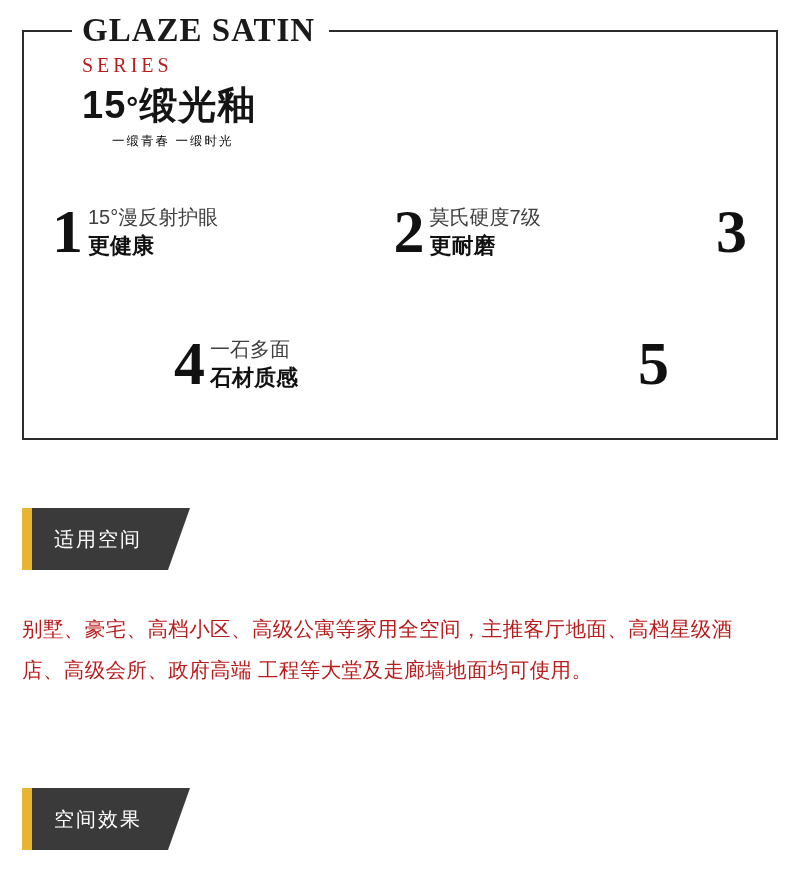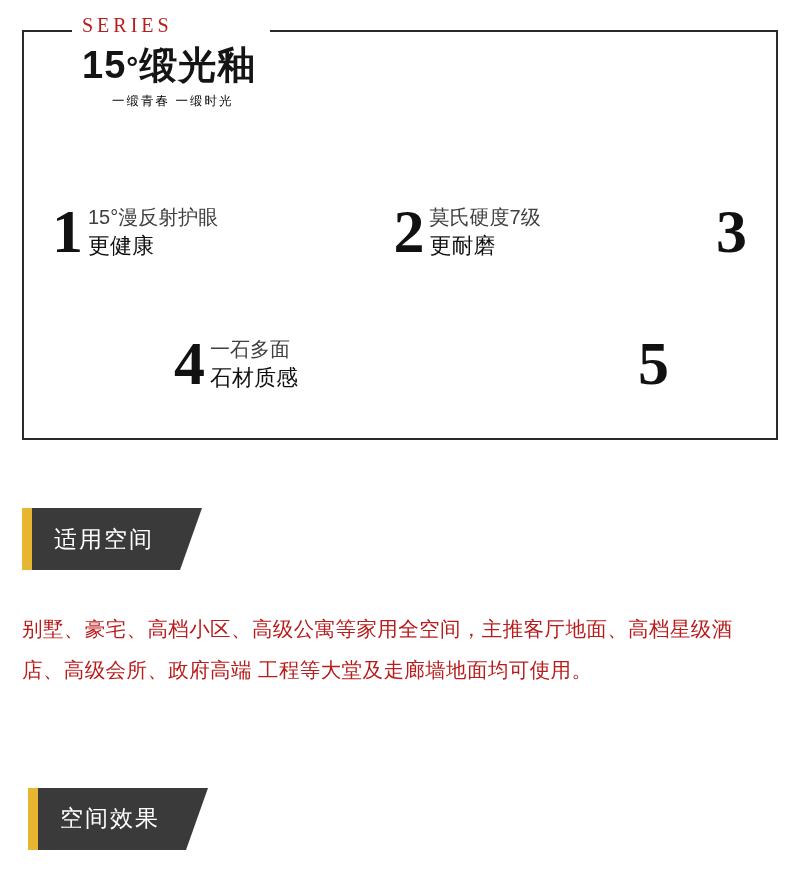--- a/index.html
+++ b/index.html
@@ -107,77 +107,78 @@
     padding-top: 4px;
   }
   .f-top {
     font-size: 20px;
     line-height: 26px;
     color: #404040;
     white-space: nowrap;
   }
   .f-bottom {
     font-size: 22px;
-    font-weight: normal;
+    font-weight: bold;
     line-height: 28px;
     color: #111111;
     white-space: nowrap;
     margin-top: 2px;
   }
 
   
   .section-head {
     position: absolute;
     display: flex;
     align-items: stretch;
     height: 62px;
   }
   .sh-bar {
     width: 10px;
     background: #e8b530;
   }
   .sh-box {
     background: #3a3a3a;
     color: #ffffff;
-    font-size: 23px;
+    font-size: 20px;
     line-height: 62px;
     padding: 0 26px 8px 22px;
     letter-spacing: 2px;
     position: relative;
   }
   .sh-box::after {
     content: "";
     position: absolute;
     right: -22px;
     top: 0;
     border-top: 62px solid #3a3a3a;
     border-right: 22px solid transparent;
   }
 
   #section-space-head { left: 22px; top: 508px; }
-  #section-effect-head { left: 28px; top: 788px; font-family: Liberation Serif, serif; }
+  #section-effect-head { left: 22px; top: 788px; font-family: Liberation Serif, serif; }
 
   
   .body-text {
     position: absolute;
     left: 22px;
     top: 608px;
     width: 752px;
     font-size: 20.5px;
     line-height: 41px;
     color: #b91c1c;
     letter-spacing: 0.4px;
   }
 </style>
 </head>
 <body>
 
 <div class="hero">
 
   <div class="title-block">
+    <div class="brand-en">GLAZE SATIN</div>
     <div class="brand-series">SERIES</div>
     <div class="brand-cn">
       <span>15</span><span class="deg">°</span><span>缎光釉</span>
     </div>
     <div class="brand-sub">一缎青春 一缎时光</div>
   </div>
 
   <div class="features-row1">
 
     <div class="feature">

